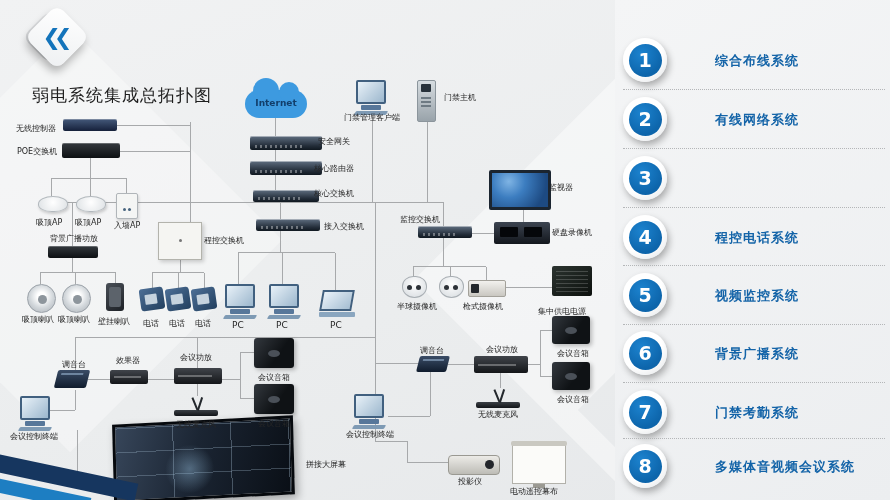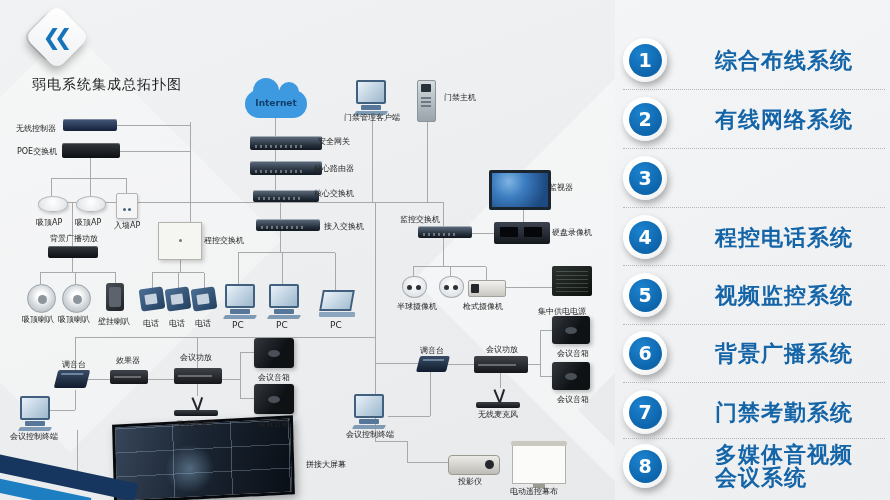--- a/index.html
+++ b/index.html
@@ -1,31 +1,31 @@
 <!DOCTYPE html>
 <html><head>
 <meta charset="utf-8">
 <style>
   html,body{margin:0;padding:0;}
   body{font-family:"DejaVu Sans","Liberation Sans",sans-serif;}
   #slide{position:relative;width:890px;height:500px;background:linear-gradient(160deg,#f1f2f3 0%,#ebedee 55%,#e6e8ea 100%);overflow:hidden;}
   .deco{position:absolute;pointer-events:none;}
   
   #title{position:absolute;left:113px;top:16px;font-size:39px;font-weight:bold;color:#151515;letter-spacing:2px;white-space:nowrap;}
-  #subtitle{position:absolute;left:32px;top:76px;font-size:14px;color:#1e1e1e;letter-spacing:1px;white-space:nowrap;}
+  #subtitle{position:absolute;left:32px;top:84px;font-size:17px;color:#1e1e1e;letter-spacing:1px;white-space:nowrap;}
   .tile{position:absolute;border-radius:9px;}
   #tile-back{left:30px;top:18px;width:38px;height:38px;background:linear-gradient(145deg,#e3e4e6,#c8cacd);transform:rotate(45deg);}
   #tile-front{left:34px;top:14px;width:46px;height:46px;background:linear-gradient(145deg,#ffffff,#eef0f2);transform:rotate(45deg);box-shadow:3px 5px 9px rgba(0,0,0,.28);}
   #tile-glyph{position:absolute;left:34px;top:14px;width:46px;height:46px;display:flex;align-items:center;justify-content:center;font-size:22px;font-weight:bold;color:#1474bb;letter-spacing:-7px;padding-right:6px;box-sizing:border-box;}
   
   #menu{position:absolute;left:615px;top:0;width:275px;height:500px;background:linear-gradient(150deg,#f4f5f6,#eceef0);}
   .mrow{position:absolute;left:8px;width:260px;height:44px;display:flex;align-items:center;}
   .mcircle{width:44px;height:44px;border-radius:50%;background:radial-gradient(circle at 35% 30%,#ffffff 55%,#dfe2e5);box-shadow:2px 4px 7px rgba(0,0,0,.3);display:flex;align-items:center;justify-content:center;flex:0 0 44px;}
   .mcircle .inner{width:33px;height:33px;border-radius:50%;background:radial-gradient(circle at 38% 30%,#1c83cf,#0d65ab 70%);color:#fff;font-size:19px;font-weight:bold;display:flex;align-items:center;justify-content:center;}
-  .mlabel{margin-left:48px;font-size:22px;font-weight:bold;color:#1464a8;letter-spacing:1px;width:148px;line-height:23px;}
+  .mlabel{margin-left:48px;font-size:13px;font-weight:bold;color:#1464a8;letter-spacing:1px;width:148px;line-height:23px;}
   .mdiv{position:absolute;left:8px;width:262px;height:0;border-top:1px dotted #b4b6b8;}
   
   .lbl{position:absolute;font-size:8px;color:#262626;white-space:nowrap;z-index:5;}
   .ln{position:absolute;background:#a7a9ab;z-index:1;}
   .dev{position:absolute;z-index:3;}
   .rack{background:linear-gradient(180deg,#5f6e80 0%,#232d39 70%,#101820);border-radius:2px;box-shadow:inset 0 1px 0 rgba(255,255,255,.45);}
   .rack::after{content:"";position:absolute;left:5px;bottom:2px;width:65%;height:3px;background:repeating-linear-gradient(90deg,rgba(255,255,255,.35) 0 2px,transparent 2px 5px);}
   .blackbar{background:linear-gradient(180deg,#33383d,#0d1013);border-radius:2px;box-shadow:inset 0 1px 0 rgba(255,255,255,.25);}
   .navybar{background:linear-gradient(180deg,#44597a,#15203a);border-radius:2px;box-shadow:inset 0 1px 0 rgba(255,255,255,.3);}
   .cloud{background:#3d9ae0;border-radius:18px;}

